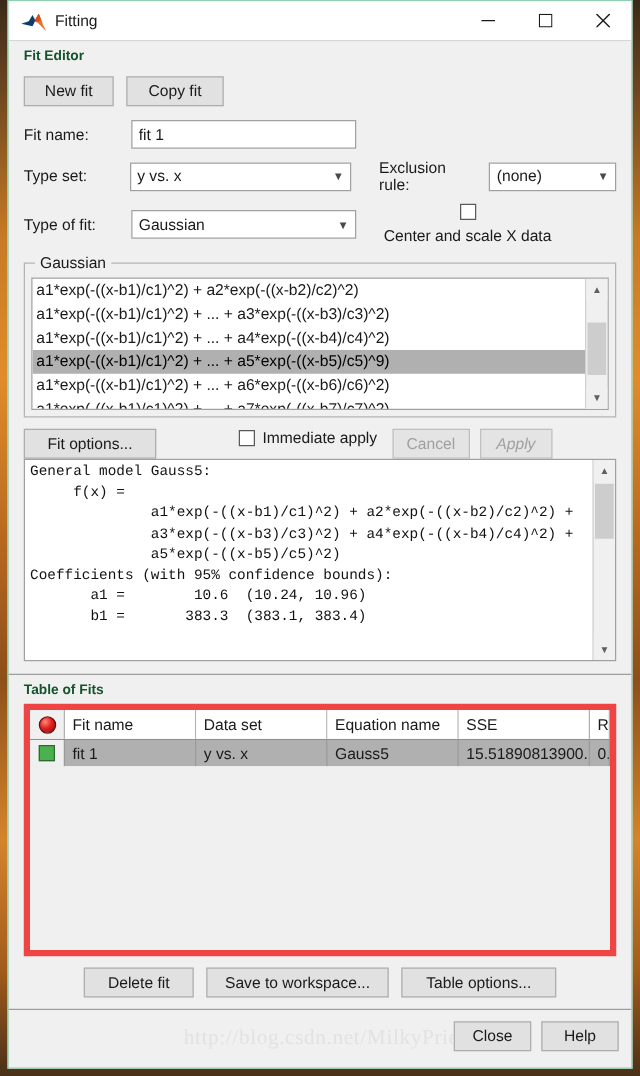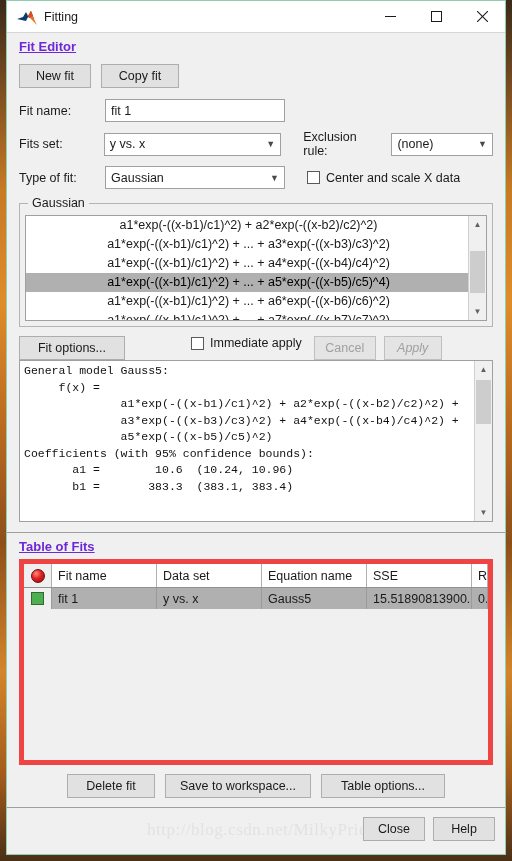--- a/index.html
+++ b/index.html
@@ -39,21 +39,21 @@
   }
   .tb-icon { width: 22px; height: 18px; margin-left: 9px; margin-right: 6px; flex: 0 0 auto; }
   .tb-title { font-size: 12.5px; color: #1b1b1b; }
   .tb-buttons { position: absolute; right: 0; top: 0; height: 31px; display: flex; }
   .tb-btn {
     width: 46px; height: 31px;
     display: flex; align-items: center; justify-content: center;
     color: #1b1b1b;
   }
   
-  .section-title { font-weight: bold; font-size: 13px; color: #6d28d9; text-decoration: underline; }
+  .section-title { font-weight: bold; font-size: 11px; color: #14532d; }
   .lbl { font-size: 12.5px; color: #1a1a1a; }
   .btn {
     background: #e1e1e1;
     border: 1px solid #adadad;
     font-family: "Liberation Sans", sans-serif;
     font-size: 12.5px;
     color: #1a1a1a;
     padding: 4px 10px;
     height: 24px;
     box-sizing: border-box;
@@ -106,21 +106,20 @@
   }
   
   .listbox {
     background: #fff;
     border: 1px solid #a0a0a0;
     margin: 11px 5px 5px 5px;
     height: 104px;
     overflow: hidden;
     position: relative;
     display: flex;
-    text-align: center;
   }
   .list-items { flex: 1; overflow: hidden; }
   .list-item {
     height: 19px; line-height: 19px;
     padding-left: 3px;
     font-size: 12.5px;
     white-space: nowrap;
   }
   .list-item.sel { background: #b0b0b0; color: #000; }
   
@@ -277,52 +276,52 @@
       <button class="btn" style="width:72px;">New fit</button>
       <button class="btn" style="width:78px;">Copy fit</button>
     </div>
 
     <div class="row" style="margin-top:11px;">
       <span class="lbl" style="width:86px;">Fit name:</span>
       <div class="textfield" style="width:180px;">fit 1</div>
     </div>
 
     <div class="row" style="margin-top:8px;">
-      <span class="lbl" style="width:86px;">Fits set:</span>
+      <span class="lbl" style="width:86px;">Type set:</span>
       <div class="combo" style="width:180px;">
         <span class="cval">y vs. x</span>
         <span class="carrow">▼</span>
       </div>
       <span class="lbl" style="margin-left:22px;">Exclusion rule:</span>
       <div class="combo" style="width:103px; margin-left:8px;">
         <span class="cval">(none)</span>
         <span class="carrow">▼</span>
       </div>
     </div>
 
     <div class="row" style="margin-top:8px;">
       <span class="lbl" style="width:86px;">Type of fit:</span>
       <div class="combo" style="width:180px;">
         <span class="cval">Gaussian</span>
         <span class="carrow">▼</span>
       </div>
-      <div class="chk" style="margin-left:22px;">
+      <div class="chk" style="margin-left:22px;flex-direction:column;">
         <span class="chkbox"></span>
         <span class="lbl">Center and scale X data</span>
       </div>
     </div>
 
     <div class="groupbox">
       <span class="gtitle">Gaussian</span>
       <div class="listbox">
         <div class="list-items">
           <div class="list-item">a1*exp(-((x-b1)/c1)^2) + a2*exp(-((x-b2)/c2)^2)</div>
           <div class="list-item">a1*exp(-((x-b1)/c1)^2) + ... + a3*exp(-((x-b3)/c3)^2)</div>
           <div class="list-item">a1*exp(-((x-b1)/c1)^2) + ... + a4*exp(-((x-b4)/c4)^2)</div>
-          <div class="list-item sel">a1*exp(-((x-b1)/c1)^2) + ... + a5*exp(-((x-b5)/c5)^4)</div>
+          <div class="list-item sel">a1*exp(-((x-b1)/c1)^2) + ... + a5*exp(-((x-b5)/c5)^9)</div>
           <div class="list-item">a1*exp(-((x-b1)/c1)^2) + ... + a6*exp(-((x-b6)/c6)^2)</div>
           <div class="list-item">a1*exp(-((x-b1)/c1)^2) + ... + a7*exp(-((x-b7)/c7)^2)</div>
         </div>
         <div class="vscroll">
           <div class="sb-arrow">▲</div>
           <div class="sb-track">
             <div class="sb-thumb" style="top:18px; height:42px;"></div>
           </div>
           <div class="sb-arrow">▼</div>
         </div>

